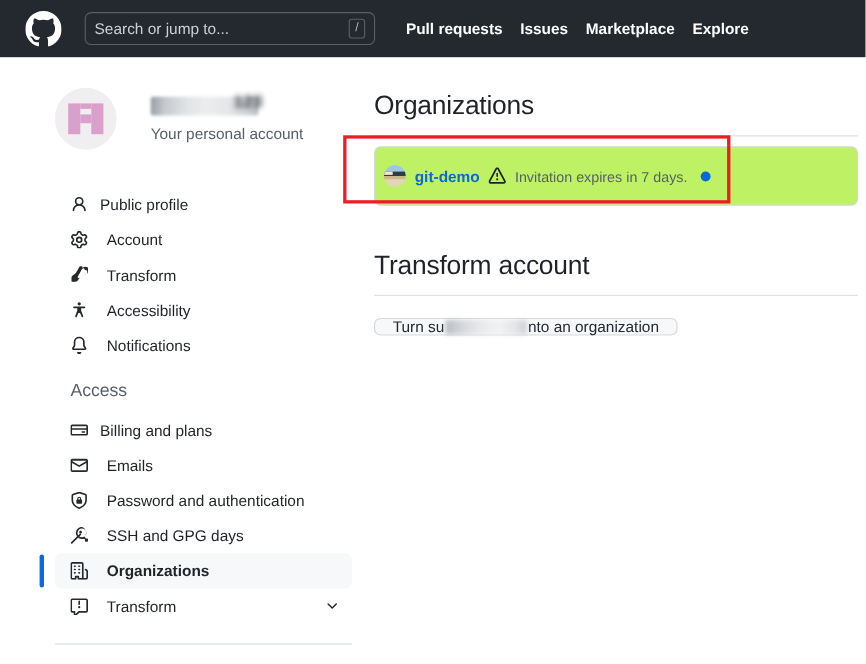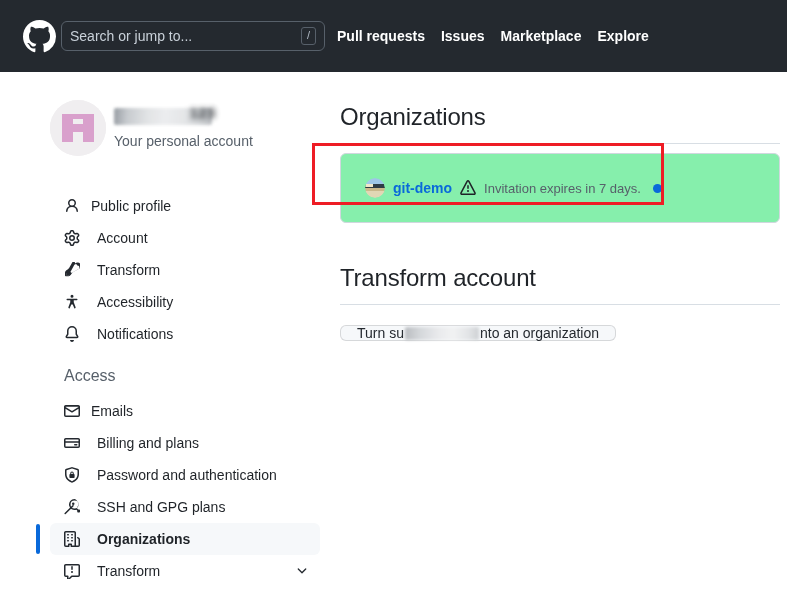--- a/index.html
+++ b/index.html
@@ -9,25 +9,26 @@
     height: 604px;
     overflow: hidden;
     background: #ffffff;
     font-family: "Liberation Sans", sans-serif;
     color: #1f2328;
     -webkit-font-smoothing: antialiased;
   }
 
   
   .header {
-    height: 72px;
+    height: 52px;
     background: #24292f;
     display: flex;
     align-items: center;
     padding: 0 16px;
+    gap: 16px;
   }
   .gh-logo {
     width: 33px; height: 33px;
     flex: 0 0 auto;
     margin-left: 7px;
     display: flex; align-items: center; justify-content: center;
   }
   .gh-logo svg { width: 33px; height: 33px; fill: #ffffff; }
 
   .search-box {
@@ -81,21 +82,21 @@
   
   .sidebar {
     width: 320px;
     flex: 0 0 320px;
     padding-left: 50px;
   }
 
   .account-header {
     display: flex;
     align-items: center;
-    gap: 8px;
+    gap: 31px;
     margin-bottom: 34px;
   }
   .avatar {
     width: 56px; height: 56px;
     border-radius: 50%;
     overflow: hidden;
     flex: 0 0 auto;
     background: #f0eef0;
     display: block;
   }
@@ -203,25 +204,25 @@
   }
 
   .org-list {
     position: relative;
     margin-top: 9px;
     width: 440px;
   }
   .org-row {
     border: 1px solid #d0d7de;
     border-radius: 6px;
-    padding: 24px;
+    padding: 8px;
     display: flex;
     align-items: center;
     gap: 8px;
-    background: #86efac;
+    background: #bef264;
     min-height: 54px;
   }
   .org-avatar {
     width: 20px; height: 20px;
     border-radius: 50%;
     overflow: hidden;
     flex: 0 0 20px;
   }
   .org-avatar svg { display: block; width: 20px; height: 20px; }
   .org-name {
@@ -382,54 +383,54 @@
             </svg>
         </span>
         <span class="nav-label">Notifications</span>
       </a>
 
       <div class="nav-section-title">Access</div>
 
       <a class="nav-item" href="#">
         <span class="nav-icon">
           <svg viewBox="0 0 16 16">
-              <path d="M1.75 2h12.5c.966 0 1.75.784 1.75 1.75v8.5A1.75 1.75 0 0 1 14.25 14H1.75A1.75 1.75 0 0 1 0 12.25v-8.5C0 2.784.784 2 1.75 2ZM1.5 12.251c0 .138.112.25.25.25h12.5a.25.25 0 0 0 .25-.25V5.809L8.38 9.397a.75.75 0 0 1-.76 0L1.5 5.809Zm0-8.181v.012l6.5 3.82 6.5-3.82v-.012a.25.25 0 0 0-.25-.25H1.75a.25.25 0 0 0-.25.25Z"></path>
-            </svg>
-        </span>
-        <span class="nav-label">Emails</span>
-      </a>
-
-      <a class="nav-item" href="#">
-        <span class="nav-icon">
-          <svg viewBox="0 0 16 16">
               <path d="M10.75 9a.75.75 0 0 0 0 1.5h2a.75.75 0 0 0 0-1.5h-2Z"></path>
               <path d="M0 4.75C0 3.784.784 3 1.75 3h12.5c.966 0 1.75.784 1.75 1.75v6.5A1.75 1.75 0 0 1 14.25 13H1.75A1.75 1.75 0 0 1 0 11.25Zm14.5 1.5v-1.5a.25.25 0 0 0-.25-.25H1.75a.25.25 0 0 0-.25.25v1.5Zm-13 1.5v3.5c0 .138.112.25.25.25h12.5a.25.25 0 0 0 .25-.25v-3.5Z"></path>
             </svg>
         </span>
         <span class="nav-label">Billing and plans</span>
       </a>
 
       <a class="nav-item" href="#">
         <span class="nav-icon">
           <svg viewBox="0 0 16 16">
+              <path d="M1.75 2h12.5c.966 0 1.75.784 1.75 1.75v8.5A1.75 1.75 0 0 1 14.25 14H1.75A1.75 1.75 0 0 1 0 12.25v-8.5C0 2.784.784 2 1.75 2ZM1.5 12.251c0 .138.112.25.25.25h12.5a.25.25 0 0 0 .25-.25V5.809L8.38 9.397a.75.75 0 0 1-.76 0L1.5 5.809Zm0-8.181v.012l6.5 3.82 6.5-3.82v-.012a.25.25 0 0 0-.25-.25H1.75a.25.25 0 0 0-.25.25Z"></path>
+            </svg>
+        </span>
+        <span class="nav-label">Emails</span>
+      </a>
+
+      <a class="nav-item" href="#">
+        <span class="nav-icon">
+          <svg viewBox="0 0 16 16">
               <path d="M7.467.133a1.748 1.748 0 0 1 1.066 0l5.25 1.68A1.75 1.75 0 0 1 15 3.48V7c0 1.566-.32 3.182-1.303 4.682-.983 1.498-2.585 2.813-5.032 3.855a1.7 1.7 0 0 1-1.33 0c-2.447-1.042-4.049-2.357-5.032-3.855C1.32 10.182 1 8.566 1 7V3.48a1.75 1.75 0 0 1 1.217-1.667Zm.61 1.429a.25.25 0 0 0-.153 0l-5.25 1.68a.25.25 0 0 0-.174.238V7c0 1.358.275 2.666 1.057 3.86.784 1.194 2.121 2.34 4.366 3.297a.2.2 0 0 0 .154 0c2.245-.956 3.582-2.104 4.366-3.298C13.225 9.666 13.5 8.36 13.5 7V3.48a.251.251 0 0 0-.174-.237l-5.25-1.68Z"></path>
               <path d="M8 4.5a1.75 1.75 0 0 1 1.75 1.75v.75h.1c.414 0 .75.336.75.75v2.5a.75.75 0 0 1-.75.75h-3.7a.75.75 0 0 1-.75-.75V7.75c0-.414.336-.75.75-.75h.1v-.75A1.75 1.75 0 0 1 8 4.5Zm.75 2.5v-.75a.75.75 0 0 0-1.5 0V7Z"></path>
             </svg>
         </span>
         <span class="nav-label">Password and authentication</span>
       </a>
 
       <a class="nav-item" href="#">
         <span class="nav-icon">
           <svg viewBox="0 0 16 16">
               <path d="M10.5 0a5.5 5.5 0 1 0 1.9 10.66l.82.82v1.27c0 .41.34.75.75.75h1.28c.41 0 .75-.34.75-.75v-1.5a.75.75 0 0 0-.75-.75h-1.02l-1.5-1.5A5.5 5.5 0 0 0 10.5 0Zm0 1.5a4 4 0 1 1 0 8 4 4 0 0 1 0-8Zm-1.25 2a1.25 1.25 0 1 0 0 2.5 1.25 1.25 0 0 0 0-2.5Z"></path>
               <path d="M9.53 7.28 1.72 15.09a.75.75 0 0 1-1.06-1.06l7.81-7.81a.75.75 0 1 1 1.06 1.06Z"></path>
             </svg>
         </span>
-        <span class="nav-label">SSH and GPG plans</span>
+        <span class="nav-label">SSH and GPG days</span>
       </a>
 
       <a class="nav-item selected" href="#">
         <span class="nav-icon">
           <svg viewBox="0 0 16 16">
               <path d="M1.75 16A1.75 1.75 0 0 1 0 14.25V1.75C0 .784.784 0 1.75 0h8.5C11.216 0 12 .784 12 1.75v12.5c0 .085-.006.168-.018.25h2.268a.25.25 0 0 0 .25-.25V8.285a.25.25 0 0 0-.111-.208l-1.055-.703a.749.749 0 1 1 .832-1.248l1.055.703c.487.325.779.871.779 1.456v5.965A1.75 1.75 0 0 1 14.25 16h-3.5a.766.766 0 0 1-.197-.026c-.099.017-.2.026-.303.026h-3a.75.75 0 0 1-.75-.75V14h-1v1.25a.75.75 0 0 1-.75.75Zm-.25-1.75c0 .138.112.25.25.25H4v-1.25a.75.75 0 0 1 .75-.75h2.5a.75.75 0 0 1 .75.75v1.25h2.25a.25.25 0 0 0 .25-.25V1.75a.25.25 0 0 0-.25-.25h-8.5a.25.25 0 0 0-.25.25ZM3.75 6h.5a.75.75 0 0 1 0 1.5h-.5a.75.75 0 0 1 0-1.5ZM3 3.75A.75.75 0 0 1 3.75 3h.5a.75.75 0 0 1 0 1.5h-.5A.75.75 0 0 1 3 3.75Zm4 3A.75.75 0 0 1 7.75 6h.5a.75.75 0 0 1 0 1.5h-.5A.75.75 0 0 1 7 6.75ZM7.75 3h.5a.75.75 0 0 1 0 1.5h-.5a.75.75 0 0 1 0-1.5ZM3 9.75A.75.75 0 0 1 3.75 9h.5a.75.75 0 0 1 0 1.5h-.5A.75.75 0 0 1 3 9.75ZM7.75 9h.5a.75.75 0 0 1 0 1.5h-.5a.75.75 0 0 1 0-1.5Z"></path>
             </svg>
         </span>
         <span class="nav-label">Organizations</span>
       </a>

